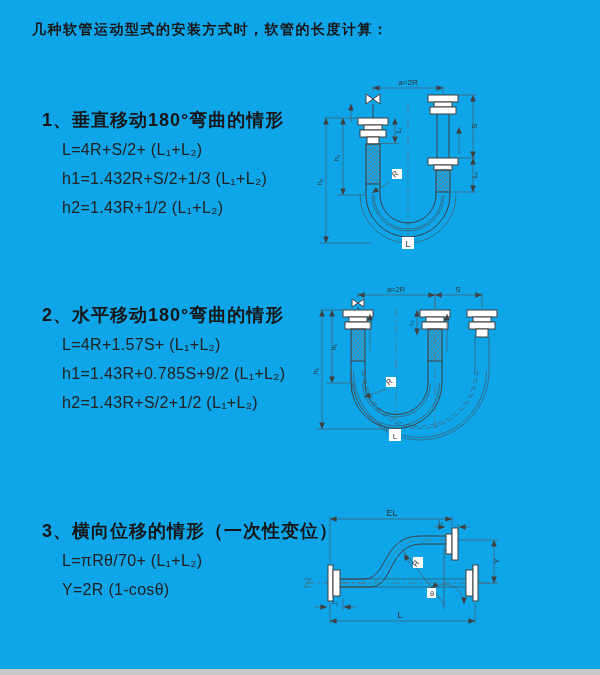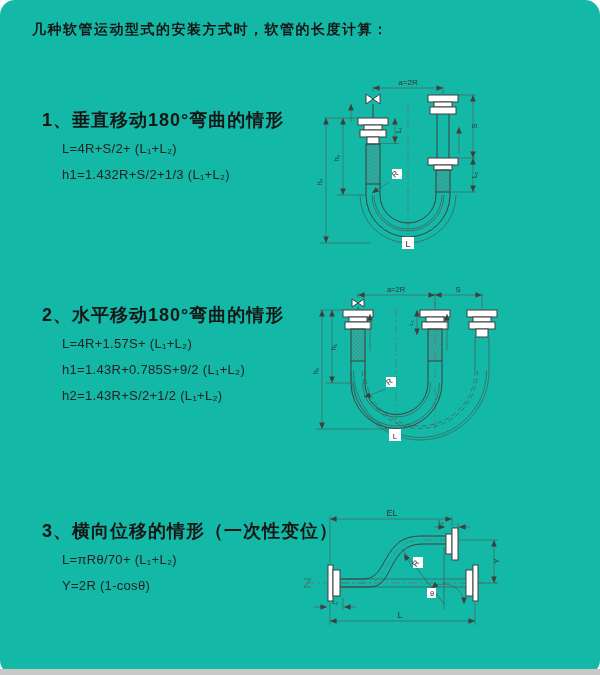--- a/index.html
+++ b/index.html
@@ -1,28 +1,28 @@
 <!DOCTYPE html>
 <html><head>
 <meta charset="utf-8">
 <style>
   html,body{margin:0;padding:0;}
   body{
     width:600px;height:675px;background:#ffffff;position:relative;overflow:hidden;
     font-family:"Liberation Sans","DejaVu Sans",sans-serif;color:#1d1d1d;
   }
-  .page{position:absolute;inset:0;background:#14b8a6;border-radius:15px;}
+  .page{position:absolute;inset:0;background:#0ea5e9;}
   .title{
     position:absolute;left:32px;top:21px;font-size:14px;font-weight:bold;
     letter-spacing:1.5px;color:#161616;white-space:nowrap;
   }
   .sec{position:absolute;left:42px;}
   .sec1{top:108px;} .sec2{top:303px;} .sec3{top:519px;}
   .heading{font-size:18px;font-weight:bold;letter-spacing:1px;margin-bottom:9px;color:#161616;white-space:nowrap;}
-  .formula{font-size:13px;padding-left:20px;margin-bottom:11px;letter-spacing:0.3px;color:#222;white-space:nowrap;}
+  .formula{font-size:16px;padding-left:20px;margin-bottom:11px;letter-spacing:0.3px;color:#222;white-space:nowrap;}
   .dwg{position:absolute;}
   .dwg1{left:313px;top:72px;} .dwg2{left:310px;top:283px;} .dwg3{left:298px;top:503px;}
   svg{display:block;}
   svg .ln{stroke:#3f3f3f;stroke-width:1;fill:none;}
   svg .fl{stroke:#3f3f3f;stroke-width:1;fill:#ffffff;}
   svg .thin{stroke:#4a4a4a;stroke-width:0.6;fill:none;}
   svg .dim{stroke:#555;stroke-width:0.6;fill:none;}
   svg .cl{stroke:#6a6a6a;stroke-width:0.6;fill:none;stroke-dasharray:9 3 2 3;}
   svg .dash{stroke-dasharray:5 3;}
   svg text{fill:#333;stroke:none;font-family:"Liberation Sans","DejaVu Sans",sans-serif;}
@@ -33,20 +33,21 @@
 <body>
 
 <div class="page">
 
   <div class="title">几种软管运动型式的安装方式时，软管的长度计算：</div>
 
   <div class="sec sec1">
     <div class="heading">1、垂直移动180°弯曲的情形</div>
     <div class="formula">L=4R+S/2+ (L₁+L₂)</div>
     <div class="formula">h1=1.432R+S/2+1/3 (L₁+L₂)</div>
+    <div class="formula">h2=1.43R+1/2 (L₁+L₂)</div>
   </div>
 
   <div class="sec sec2">
     <div class="heading">2、水平移动180°弯曲的情形</div>
     <div class="formula">L=4R+1.57S+ (L₁+L₂)</div>
     <div class="formula">h1=1.43R+0.785S+9/2 (L₁+L₂)</div>
     <div class="formula">h2=1.43R+S/2+1/2 (L₁+L₂)</div>
   </div>
 
   <div class="sec sec3">

